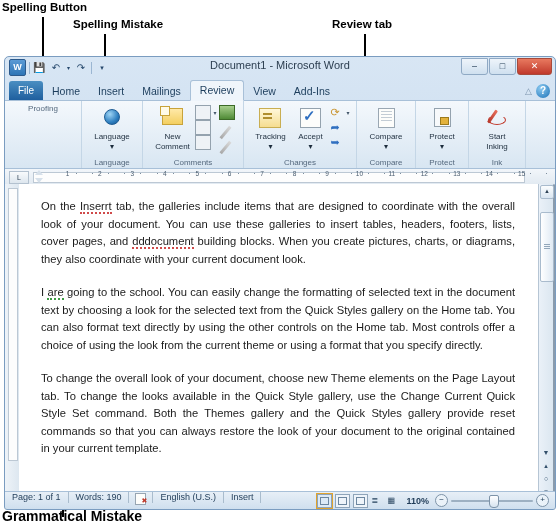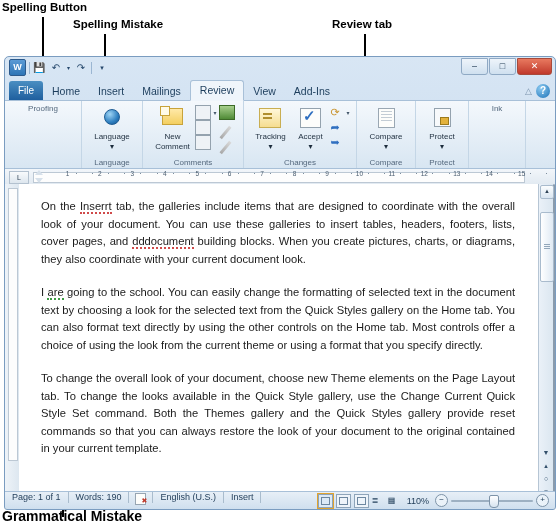--- a/index.html
+++ b/index.html
@@ -303,21 +303,21 @@
     width:13px;height:12px;background:#eef4fa;border:1px solid #8ea4b9;
     position:relative;
   }
   .viewbtn.sel{
     outline:1.5px solid #e0a32e;background:#dceaf7;
   }
   .viewbtn i{
     position:absolute;left:2px;top:2px;right:2px;bottom:2px;
     border:1px solid #6d87a0;display:block;
   }
-  .zoomtxt{padding:0 3px;}
+  .zoomtxt{padding:0 3px;font-weight:bold;}
   .zbtn{
     width:11px;height:11px;border:1px solid #7d93a8;border-radius:50%;
     font-size:8px;line-height:9px;text-align:center;color:#24415c;background:#eaf2f9;
   }
   .zslide{
     width:82px;height:11px;position:relative;
   }
   .zslide:before{
     content:"";position:absolute;left:0;right:0;top:5px;height:2px;
     background:#9db0c2;border-radius:1px;
@@ -354,20 +354,21 @@
     <div class="qat">
       <div class="qat-wicon">W</div>
       <div class="qat-sep"></div>
       <div class="qat-btn qat-save">💾</div>
       <div class="qat-btn">↶</div>
       <div class="qat-btn" style="font-size:6px;width:7px;">▾</div>
       <div class="qat-btn">↷</div>
       <div class="qat-sep"></div>
       <div class="qat-btn" style="font-size:7px;">▾</div>
     </div>
+    <div class="doc-title">Document1  -  Microsoft Word</div>
     <div class="wincontrols">
       <div class="wc">–</div>
       <div class="wc">□</div>
       <div class="wc close">✕</div>
     </div>
   </div>
 
   <div class="tabstrip">
     <div class="tab-file">File</div>
     <div class="tab">Home</div>
@@ -493,20 +494,29 @@
               <div class="shield-ic"></div>
             </div>
           <div class="lbl">Protect</div>
           <div class="lbl car">▾</div>
         </div>
       </div>
       <div class="rgroup-name">Protect</div>
     </div>
 
     <div class="rgroup" style="width:48px;">
+      <div class="rgroup-body" style="justify-content:center;">
+        <div class="bigbtn">
+          <div class="ico">
+              <div class="inkpen-ic"></div>
+            </div>
+          <div class="lbl">Start</div>
+          <div class="lbl">Inking</div>
+        </div>
+      </div>
       <div class="rgroup-name">Ink</div>
     </div>
 
     <div style="flex:1;"></div>
   </div>
 
   <div class="docarea">
 
     <div class="hruler">
       <div class="hruler-bar"></div>

